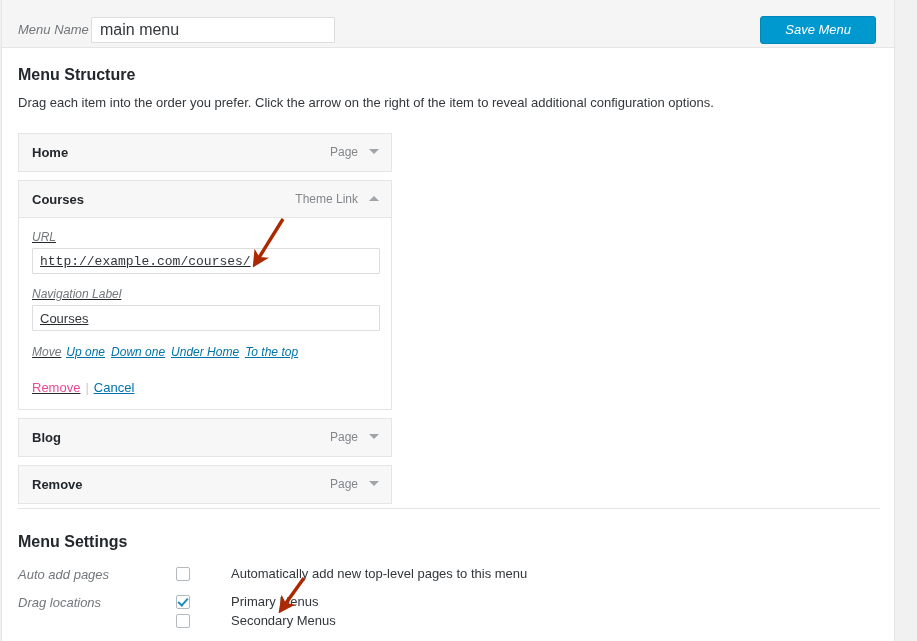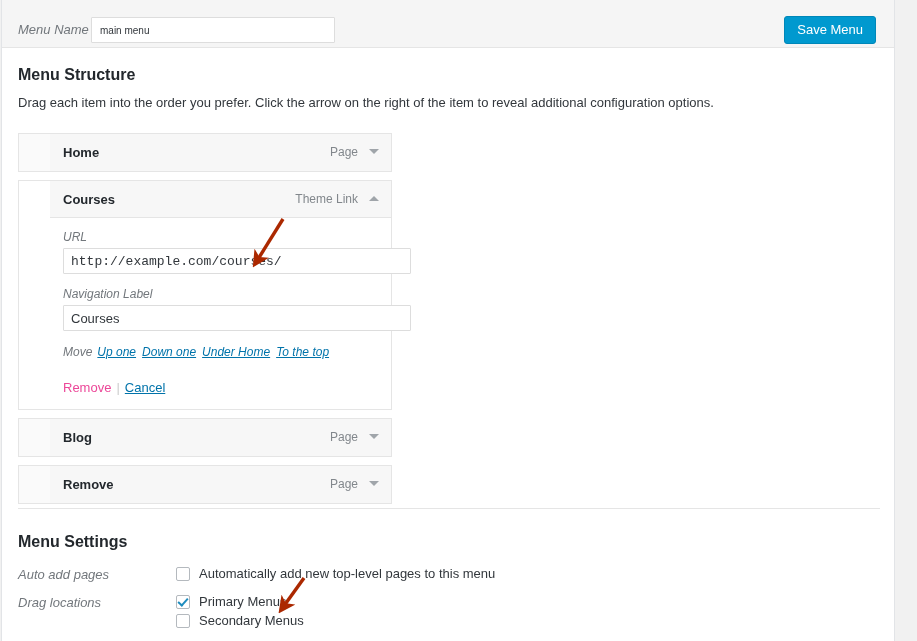--- a/index.html
+++ b/index.html
@@ -61,39 +61,40 @@
     left: 89px;
     top: 17px;
     width: 244px;
     height: 26px;
     box-sizing: border-box;
     border: 1px solid #ddd;
     background: #fff;
     border-radius: 1px;
     padding: 0 8px;
     font-family: "Liberation Sans", sans-serif;
-    font-size: 10px;
+    font-size: 16px;
     color: #32373c;
     outline: none;
   }
   .save-btn {
     position: absolute;
     right: 18px;
     top: 16px;
     height: 28px;
-    padding: 0 12px;
+    padding: 0 24px;
     background: #0099cf;
     border: 1px solid #0087b8;
     border-radius: 3px;
     color: #ffffff;
     font-family: "Liberation Sans", sans-serif;
     font-size: 13px;
     line-height: 26px;
     cursor: pointer;
     box-sizing: border-box;
+    font-style: italic;
   }
 
   
   .body {
     position: absolute;
     left: 0;
     top: 48px;
     right: 0;
     bottom: 0;
     background: #fff;
@@ -125,21 +126,20 @@
     left: 16px;
     top: 85px;
     width: 374px;
   }
 
   .menu-item {
     margin-bottom: 8px;
     border: 1px solid #e5e5e5;
     background: #fafafa;
     box-sizing: border-box;
-    padding-left: 31px;
   }
   .menu-item.expanded {
     background: #fff;
   }
   .item-header {
     position: relative;
     height: 37px;
     background: #f7f7f7;
     box-sizing: border-box;
     cursor: move;
@@ -175,20 +175,21 @@
     border-right: 5px solid transparent;
     cursor: pointer;
   }
   .chev.down { border-top: 5px solid #a0a5aa; }
   .chev.up   { border-bottom: 5px solid #a0a5aa; }
 
   
   .item-body {
     padding: 12px 13px 14px 13px;
     background: #fff;
+    text-decoration: underline;
   }
   .field-label {
     font-style: italic;
     font-size: 12px;
     color: #72777c;
     line-height: 14px;
     margin-bottom: 4px;
   }
   .field-input {
     display: block;
@@ -283,20 +284,21 @@
   .settings-fields {
     position: absolute;
     left: 158px;
     top: 0;
   }
   .cb-row {
     display: flex;
     align-items: center;
     height: 19px;
     margin-bottom: 0px;
+    gap: 32px;
   }
   .cb-row + .cb-row { margin-top: 0px; }
   .cbox {
     position: relative;
     width: 14px;
     height: 14px;
     border: 1px solid #b4b9be;
     background: #fff;
     border-radius: 2px;
     box-sizing: border-box;

